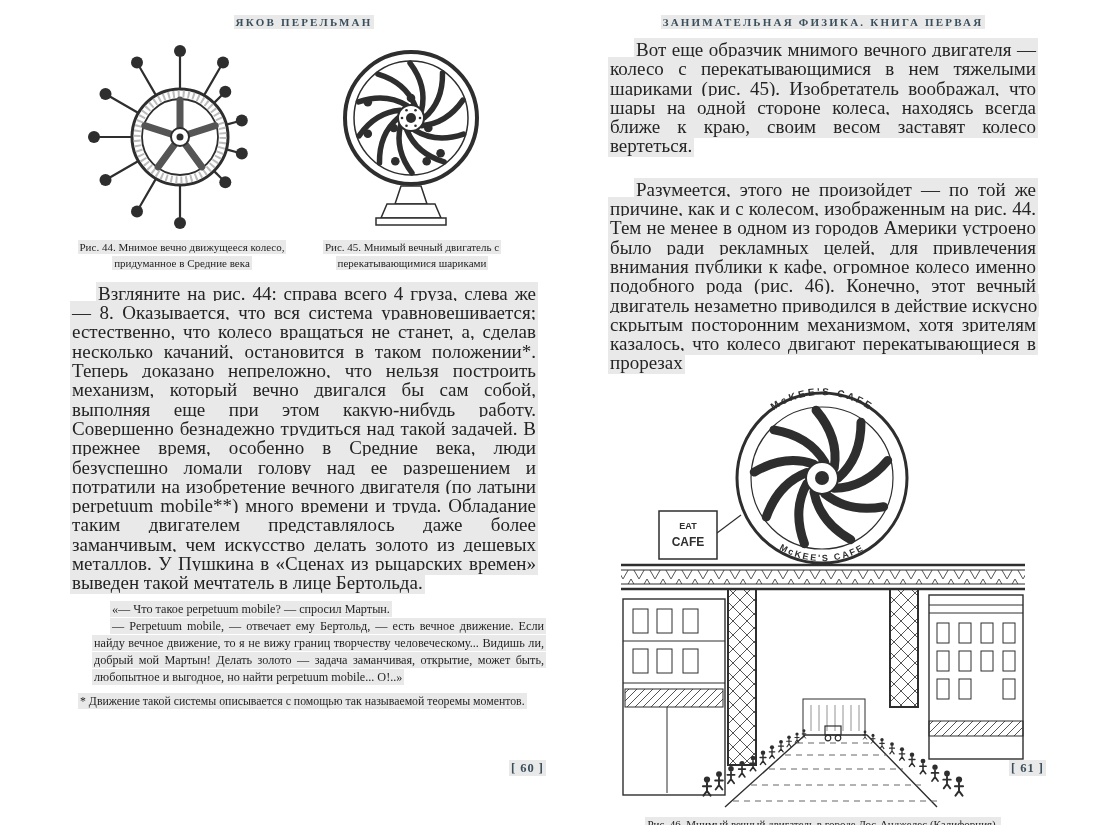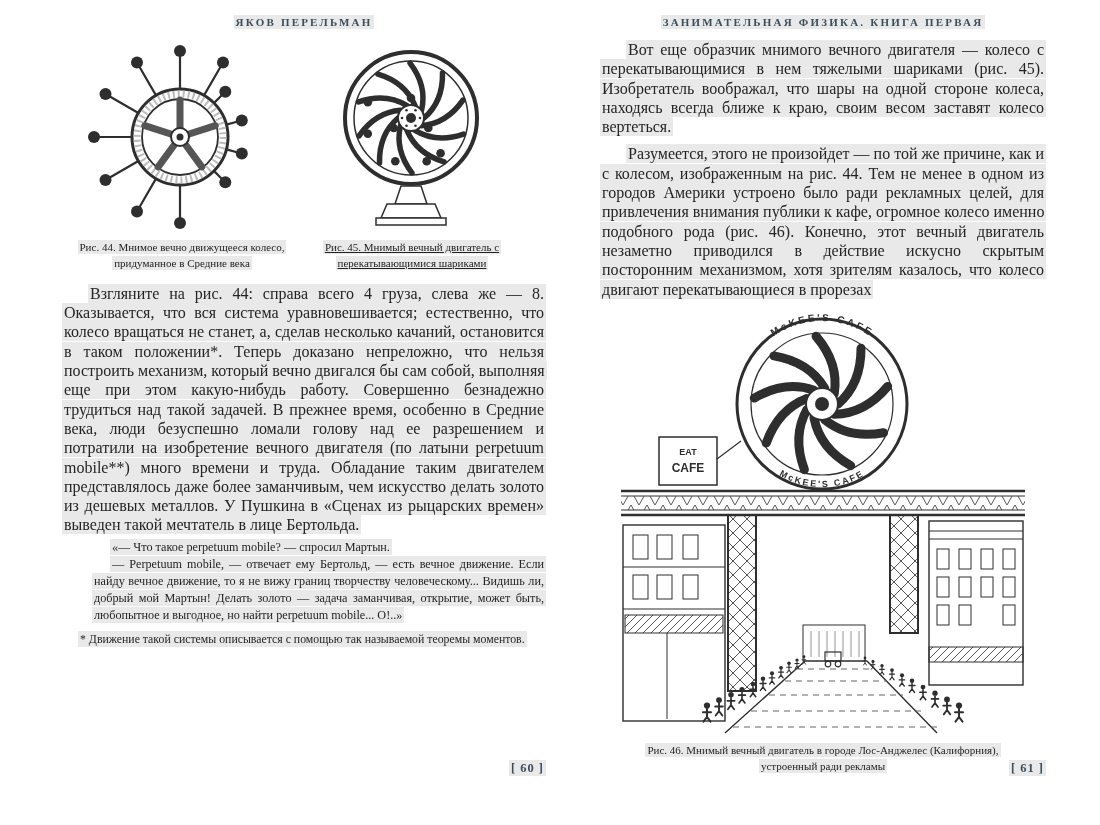--- a/index.html
+++ b/index.html
@@ -23,25 +23,25 @@
     color:var(--header-text);margin-bottom:12px;
   }
   .hl{
     background:var(--line-highlight);
     -webkit-box-decoration-break:clone;box-decoration-break:clone;
     padding:1px 2px;
   }
   .figures-row{display:flex;align-items:flex-start;margin:2px 0 12px;}
   figure{margin:0;text-align:center;}
   .fig44{width:240px;}
-  .fig45{width:220px;text-decoration:underline;}
+  .fig45{width:220px;}
   figcaption{font-size:11px;line-height:1.45;margin-top:4px;color:var(--body-text);}
   svg{display:block;margin:0 auto;color:var(--illustration-ink);}
   svg text{font-family:"Liberation Sans", sans-serif;}
-  p.body{margin:0;text-align:justify;font-size:16px;line-height:19.3px;}
+  p.body{margin:8px;text-align:justify;font-size:19px;line-height:19.3px;}
   p.indent{text-indent:26px;}
   .quote{margin:4px 0 8px 30px;font-size:12.2px;}
   .quote p{margin:0;text-align:justify;line-height:17px;text-indent:18px;}
   .footnotes{margin-top:7px;font-size:11.8px;line-height:15.5px;}
   .footnotes p{margin:0 0 3px;text-align:justify;text-indent:16px;}
   .pagenum{
     position:absolute;bottom:0;left:0;right:0;text-align:right;
     font-size:12.5px;font-weight:bold;letter-spacing:1px;color:var(--header-text);
   }
   .fig46wrap{margin-top:10px;}

